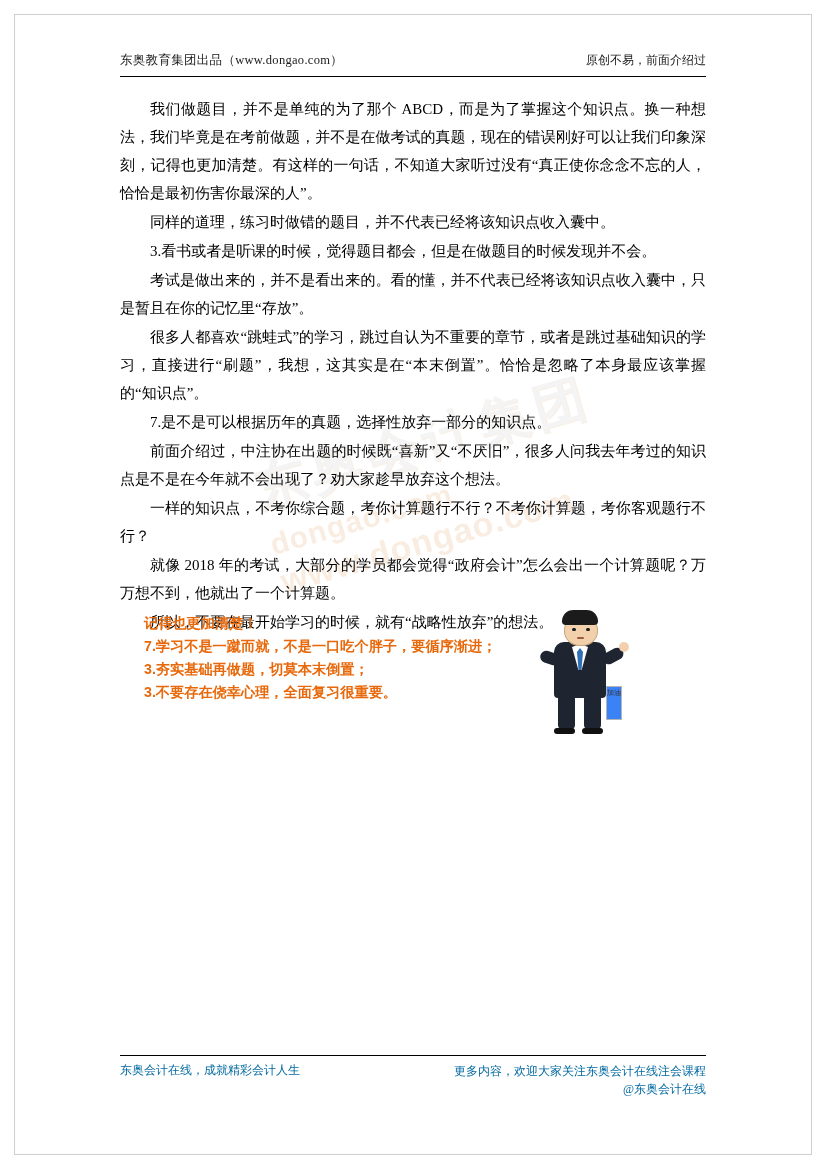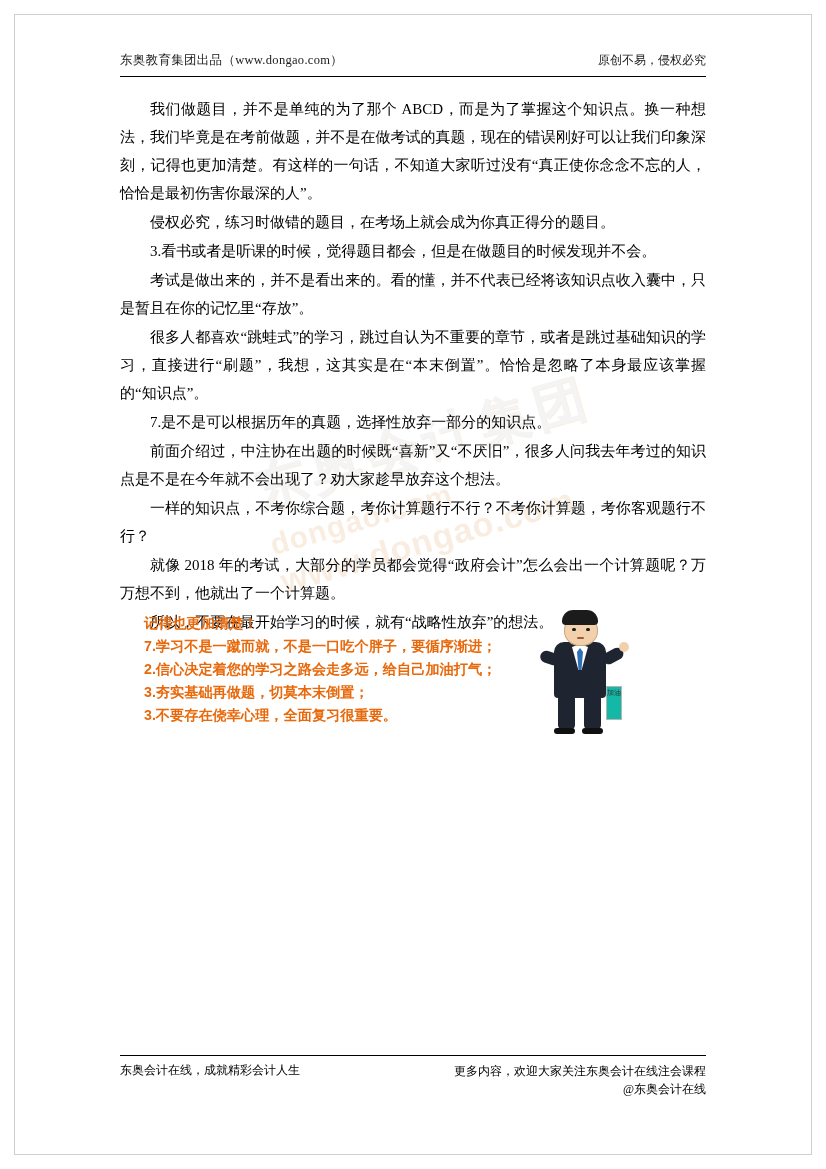--- a/index.html
+++ b/index.html
@@ -211,21 +211,21 @@
     border-radius: 3px;
   }
   .fig-shoe-l { left: 34px; }
   .fig-shoe-r { left: 62px; }
   .fig-board {
     position: absolute;
     left: 86px;
     top: 86px;
     width: 16px;
     height: 34px;
-    background: #14b8a6;
+    background: #3b82f6;
     border: 1px solid #b5b5b5;
     font-size: 7px;
     color: #333;
     line-height: 8px;
     text-align: center;
     padding-top: 2px;
     box-sizing: border-box;
   }
   
   .watermark {
@@ -268,21 +268,21 @@
     left: 0;
     width: 586px;
     border-top: 1px solid #000000;
   }
   .footer {
     position: absolute;
     top: 1062px;
     left: 0;
     width: 586px;
     font-size: 12px;
-    color: #000000;
+    color: #0369a1;
     display: flex;
     justify-content: space-between;
     align-items: flex-start;
   }
   .footer-right {
     text-align: right;
     line-height: 18px;
     margin-left: 28px;
   }
 </style>
@@ -295,41 +295,40 @@
   <div class="watermark">
     <div class="wm-line1">东奥会计集团</div>
     <div class="wm-line2">dongao.com</div>
     <div class="wm-line3">www.dongao.com</div>
   </div>
 
   <div class="content">
 
     <div class="header">
       <div class="header-left">东奥教育集团出品（www.dongao.com）</div>
-      <div class="header-right">原创不易，侵权必究</div>
+      <div class="header-right">原创不易，前面介绍过</div>
     </div>
     <div class="header-rule"></div>
 
     <div class="body-text">
       <p class="para">我们做题目，并不是单纯的为了那个 ABCD，而是为了掌握这个知识点。换一种想法，我们毕竟是在考前做题，并不是在做考试的真题，现在的错误刚好可以让我们印象深刻，记得也更加清楚。有这样的一句话，不知道大家听过没有“真正使你念念不忘的人，恰恰是最初伤害你最深的人”。</p>
-      <p class="para">侵权必究，练习时做错的题目，在考场上就会成为你真正得分的题目。</p>
+      <p class="para">同样的道理，练习时做错的题目，并不代表已经将该知识点收入囊中。</p>
       <p class="para">3.看书或者是听课的时候，觉得题目都会，但是在做题目的时候发现并不会。</p>
       <p class="para">考试是做出来的，并不是看出来的。看的懂，并不代表已经将该知识点收入囊中，只是暂且在你的记忆里“存放”。</p>
       <p class="para">很多人都喜欢“跳蛙式”的学习，跳过自认为不重要的章节，或者是跳过基础知识的学习，直接进行“刷题”，我想，这其实是在“本末倒置”。恰恰是忽略了本身最应该掌握的“知识点”。</p>
       <p class="para">7.是不是可以根据历年的真题，选择性放弃一部分的知识点。</p>
       <p class="para">前面介绍过，中注协在出题的时候既“喜新”又“不厌旧”，很多人问我去年考过的知识点是不是在今年就不会出现了？劝大家趁早放弃这个想法。</p>
       <p class="para">一样的知识点，不考你综合题，考你计算题行不行？不考你计算题，考你客观题行不行？</p>
       <p class="para">就像 2018 年的考试，大部分的学员都会觉得“政府会计”怎么会出一个计算题呢？万万想不到，他就出了一个计算题。</p>
       <p class="para">所以，不要在最开始学习的时候，就有“战略性放弃”的想法。</p>
     </div>
 
     <div class="highlight">
       <div>记得也更加清楚！</div>
       <div>7.学习不是一蹴而就，不是一口吃个胖子，要循序渐进；</div>
-      <div>2.信心决定着您的学习之路会走多远，给自己加油打气；</div>
       <div>3.夯实基础再做题，切莫本末倒置；</div>
       <div>3.不要存在侥幸心理，全面复习很重要。</div>
     </div>
 
     <div class="figure">
       <div class="fig-arm-l"></div>
       <div class="fig-arm-r"></div>
       <div class="fig-body"></div>
       <div class="fig-shirt"></div>
       <div class="fig-tie"></div>

